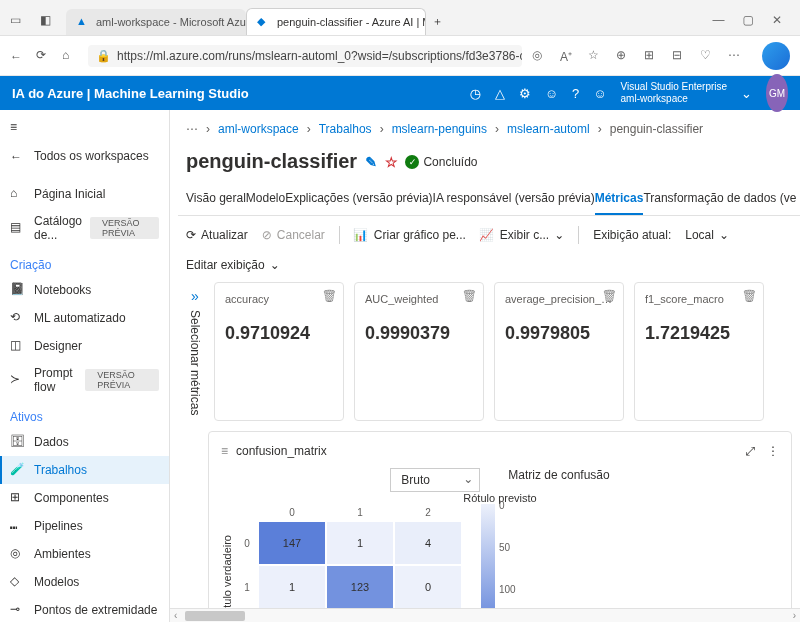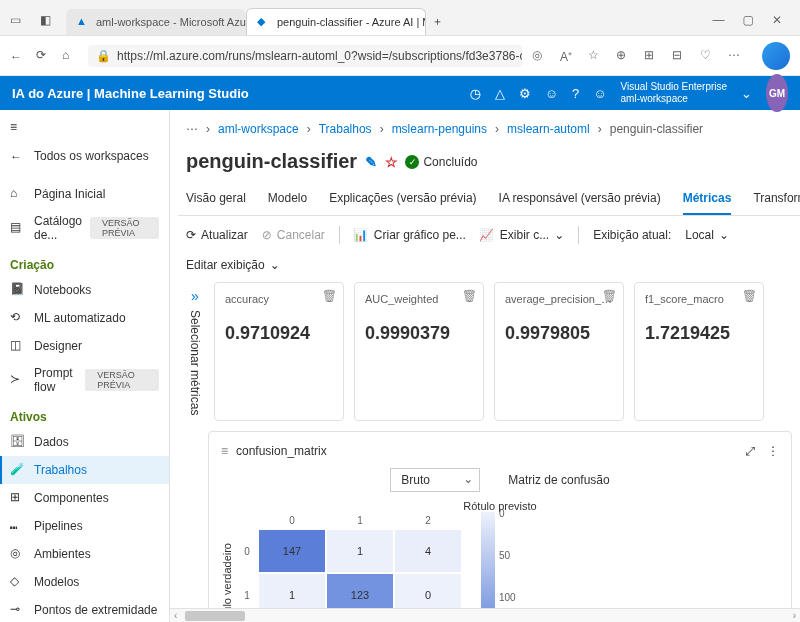--- a/index.html
+++ b/index.html
@@ -14,53 +14,53 @@
 .win-ctrl{display:flex;gap:18px;padding:0 12px 8px;color:#666}
 .addressbar{height:40px;display:flex;align-items:center;gap:10px;padding:0 10px;border-bottom:1px solid #e8e8e8}
 .ab-icon{width:16px;height:16px;color:#555;flex-shrink:0}
 .url-box{flex:1;display:flex;align-items:center;gap:6px;background:#f5f5f5;border-radius:4px;padding:4px 8px;font-size:12px;color:#444;overflow:hidden;white-space:nowrap}
 .ab-right{display:flex;gap:12px;align-items:center}
 .ab-right .ab-icon{color:#666}
 .bing-circle{width:28px;height:28px;border-radius:50%;background:linear-gradient(135deg,#2e9eed,#1a6dd6);margin-left:6px}
 .azure-bar{height:34px;background:#0078d4;color:#fff;display:flex;align-items:center;padding:11px 12px;gap:4px;font-size:13px}
 .azure-bar .right{margin-left:auto;display:flex;align-items:center;gap:14px}
 .azure-bar .ws-info{font-size:10px;line-height:1.2;text-align:left}
-.avatar{width:22px;height:38px;border-radius:50%;background:#8764b8;display:flex;align-items:center;justify-content:center;font-size:10px;font-weight:700}
+.avatar{width:22px;height:38px;border-radius:50%;background:#8764b8;display:flex;align-items:center;justify-content:center;font-size:10px;font-weight:400}
 .main{display:flex;height:calc(622px - 36px - 40px - 34px);position:relative}
 .sidebar{width:170px;border-right:1px solid #e1e1e1;overflow-y:auto;padding:4px 0}
 .side-item{display:flex;align-items:center;gap:8px;padding:6px 10px;font-size:12px;cursor:pointer;color:#323130}
 .side-item.selected{background:#e6f2fb;color:#0078d4;border-left:2px solid #0078d4;padding-left:8px}
-.side-section{padding:10px 10px 4px;font-size:12px;font-weight:700;color:#4d7c0f}
+.side-section{padding:10px 10px 4px;font-size:12px;font-weight:400;color:#3b82f6}
 .side-icon{width:16px;height:16px;flex-shrink:0}
 .badge{font-size:9px;background:#eaeaea;padding:1px 12px;border-radius:2px;color:#555}
 .content{flex:1;overflow:auto;padding:8px 0 8px 8px;position:relative}
 .breadcrumb{display:flex;align-items:center;gap:8px;font-size:12px;padding:4px 8px;color:#605e5c}
 .breadcrumb a{color:#0078d4;text-decoration:none}
 .page-title{display:flex;align-items:center;gap:8px;padding:10px 8px;font-size:20px;font-weight:600}
 .status-pill{display:flex;align-items:center;gap:4px;font-size:12px;font-weight:400}
 .status-dot{width:14px;height:14px;border-radius:50%;background:#107c10;display:flex;align-items:center;justify-content:center;color:#fff;font-size:9px}
-.tabbar{display:flex;gap:22px;padding:8px 8px 0;border-bottom:1px solid #e1e1e1;font-size:12px}
+.tabbar{display:flex;padding:8px 8px 0;border-bottom:1px solid #e1e1e1;font-size:12px}
 .tabbar .t{padding-bottom:8px;cursor:pointer;white-space:nowrap}
 .tabbar .t.active{color:#0078d4;border-bottom:2px solid #0078d4;font-weight:600}
 .toolbar{display:flex;align-items:center;gap:14px;padding:10px 8px;font-size:12px;flex-wrap:wrap}
 .tool-item{display:flex;align-items:center;gap:5px;cursor:pointer}
 .tool-item.disabled{color:#a19f9d}
 .tool-sep{width:1px;height:18px;background:#d0d0d0}
 .metrics-row{display:flex;gap:10px;padding:0 8px}
 .side-panel{writing-mode:vertical-rl;text-orientation:mixed;padding:6px 2px;font-size:12px;color:#323130;display:flex;align-items:center;gap:6px}
 .side-panel::before{content:"»";writing-mode:horizontal-tb;color:#0078d4;font-size:14px}
 .metric-cards{display:flex;gap:10px;flex:1}
 .metric-card{width:130px;border:1px solid #e1e1e1;border-radius:4px;padding:10px;position:relative;background:#fff}
 .metric-card .del{position:absolute;top:6px;right:6px;color:#888}
 .metric-name{font-size:11px;color:#605e5c;margin-bottom:18px;white-space:nowrap;overflow:hidden;text-overflow:ellipsis}
 .metric-value{font-size:18px;font-weight:600}
 .cm-panel{margin:10px 8px 0 30px;border:1px solid #e1e1e1;border-radius:4px;padding:12px;background:#fff}
 .cm-header{display:flex;align-items:center;justify-content:space-between;margin-bottom:10px}
 .cm-title{display:flex;align-items:center;gap:8px;font-size:12px}
-.cm-controls{display:flex;align-items:center;gap:28px;margin-bottom:8px;justify-content:center}
+.cm-controls{display:flex;gap:28px;justify-content:center}
 .select-box{border:1px solid #ccc;padding:4px 18px 4px 10px;font-size:12px;position:relative;min-width:90px}
 .select-box::after{content:"⌄";position:absolute;right:6px;top:3px;color:#666}
 .cm-axis-label{font-size:11px;text-align:center;color:#323130}
 .cm-body{display:flex;gap:4px}
 .cm-ylabel{writing-mode:vertical-rl;transform:rotate(180deg);font-size:11px;align-self:center}
 .cm-grid{display:grid;grid-template-columns:20px repeat(3,66px);grid-template-rows:16px repeat(3,42px);gap:2px;align-items:center;justify-items:center}
 .cm-cell{width:66px;height:42px;display:flex;align-items:center;justify-content:center;font-size:11px}
 .cm-colhdr,.cm-rowhdr{font-size:10px;color:#605e5c}
 .cm-legend{width:14px;margin-left:16px;position:relative}
 .cm-legend-bar{width:14px;height:130px;background:linear-gradient(to bottom,#edf1fb,#5b7fd9)}

